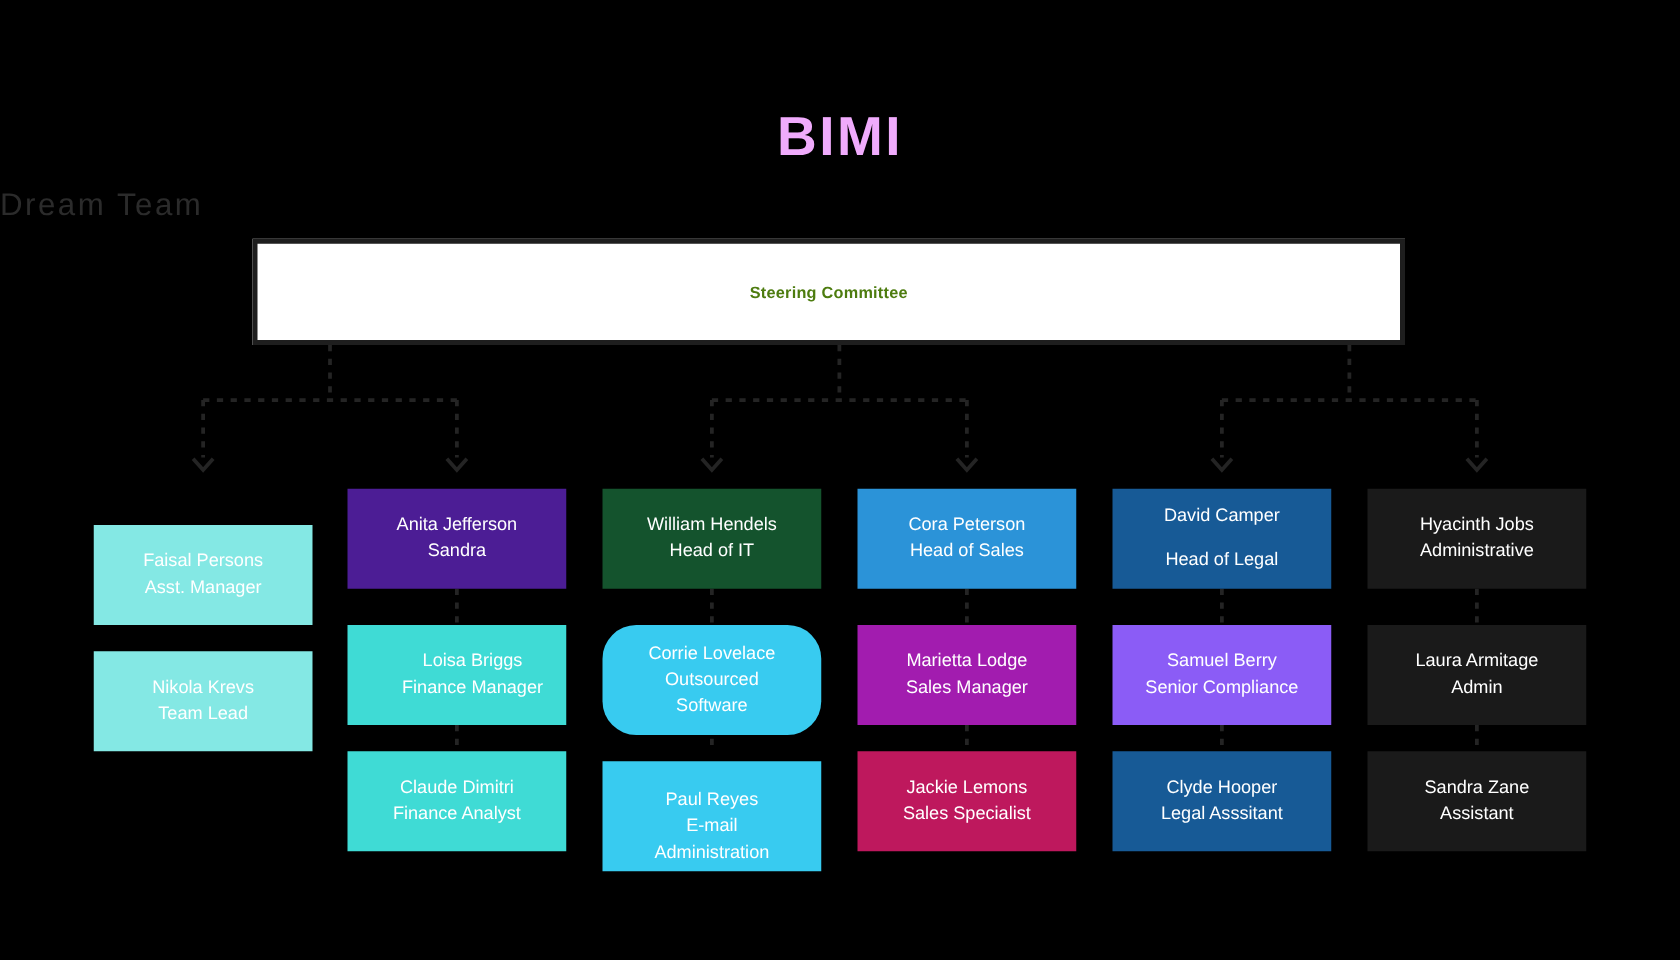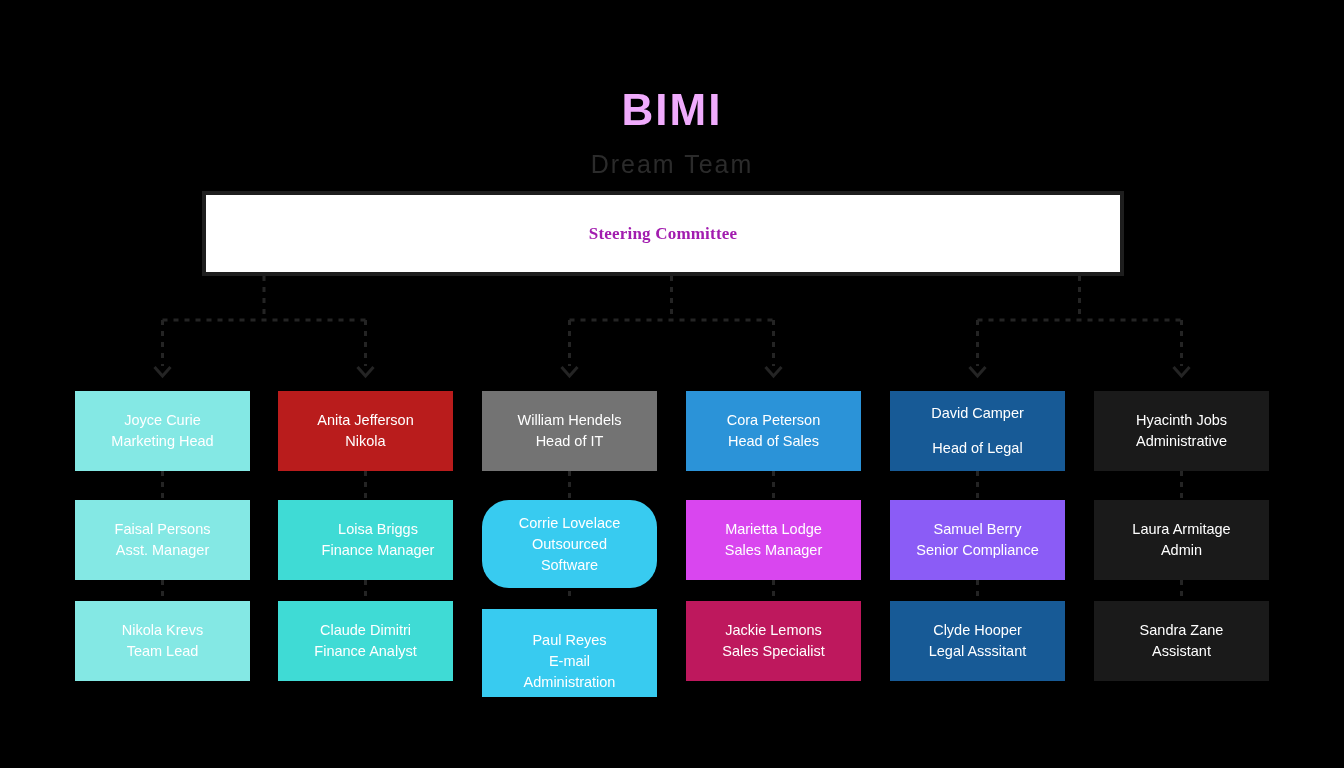--- a/index.html
+++ b/index.html
@@ -28,45 +28,44 @@
     font-size:44px;
     font-weight:bold;
     letter-spacing:2px;
     color:#f0abfc;
     line-height:52px;
   }
   .brand-subtitle {
     position:absolute;
     left:0; top:148px;
     width:1344px;
-    text-align:center;
+    text-align:left;
     font-size:25px;
     font-weight:normal;
     letter-spacing:2px;
     color:#2B2B2B;
     line-height:32px;
   }
 
   
   .steering-box {
     position:absolute;
     left:202px; top:191px;
     width:922px; height:85px;
     background:#FFFFFF;
     border:4px solid #1E1E1E;
     display:flex;
     align-items:center;
     justify-content:center;
   }
   .steering-label {
-    font-size:17px;
+    font-size:13px;
     font-weight:bold;
-    color:#a21caf;
+    color:#4d7c0f;
     letter-spacing:0.2px;
-    font-family:Liberation Serif, serif;
   }
 
   
   #connectors {
     position:absolute;
     left:0; top:0;
     width:1344px; height:768px;
     pointer-events:none;
   }
 
@@ -144,53 +143,49 @@
       <line x1="773.5" y1="471" x2="773.5" y2="500" stroke="#242424" stroke-width="3" stroke-dasharray="5 6"></line>
       <line x1="773.5" y1="580" x2="773.5" y2="601" stroke="#242424" stroke-width="3" stroke-dasharray="5 6"></line>
       <line x1="977.5" y1="471" x2="977.5" y2="500" stroke="#242424" stroke-width="3" stroke-dasharray="5 6"></line>
       <line x1="977.5" y1="580" x2="977.5" y2="601" stroke="#242424" stroke-width="3" stroke-dasharray="5 6"></line>
       <line x1="1181.5" y1="471" x2="1181.5" y2="500" stroke="#242424" stroke-width="3" stroke-dasharray="5 6"></line>
       <line x1="1181.5" y1="580" x2="1181.5" y2="601" stroke="#242424" stroke-width="3" stroke-dasharray="5 6"></line>
     </svg>
 
   <div id="columns-layer">
       <div class="col col-0">
-        <div class="card h2" style="background: rgb(132, 232, 228);">
-          <span class="line">Joyce Curie</span>
-          <span class="line">Marketing Head</span>
-        </div>
         <div class="gap-a"></div>
         <div class="card h2" style="background: rgb(132, 232, 228);">
           <span class="line">Faisal Persons</span>
           <span class="line">Asst. Manager</span>
         </div>
         <div class="gap-b"></div>
         <div class="card h2" style="background: rgb(132, 232, 228);">
           <span class="line">Nikola Krevs</span>
           <span class="line">Team Lead</span>
         </div>
       </div>
       <div class="col col-1">
-        <div class="card h2" style="background: #b91c1c;">
+        <div class="card h2" style="background: #4c1d95;">
           <span class="line">Anita Jefferson</span>
-          <span class="line">Nikola</span>
+          <span class="line">Sandra</span>
         </div>
         <div class="gap-a"></div>
         <div class="card h2" style="background: rgb(63, 219, 213); padding-left: 31px;">
           <span class="line">Loisa Briggs</span>
           <span class="line">Finance Manager</span>
         </div>
         <div class="gap-b"></div>
         <div class="card h2" style="background: rgb(63, 219, 213);">
           <span class="line">Claude Dimitri</span>
           <span class="line">Finance Analyst</span>
         </div>
       </div>
       <div class="col col-2">
-        <div class="card h2" style="background: #737373;">
+        <div class="card h2" style="background: #14532d;">
           <span class="line">William Hendels</span>
           <span class="line">Head of IT</span>
         </div>
         <div class="gap-a"></div>
         <div class="card h3" style="background: rgb(56, 203, 240); border-radius: 27px;">
           <span class="line">Corrie Lovelace</span>
           <span class="line">Outsourced</span>
           <span class="line">Software</span>
         </div>
         <div class="gap-b"></div>
@@ -199,21 +194,21 @@
           <span class="line">E-mail</span>
           <span class="line">Administration</span>
         </div>
       </div>
       <div class="col col-3">
         <div class="card h2" style="background: rgb(43, 147, 216);">
           <span class="line">Cora Peterson</span>
           <span class="line">Head of Sales</span>
         </div>
         <div class="gap-a"></div>
-        <div class="card h2" style="background: #d946ef;">
+        <div class="card h2" style="background: #a21caf;">
           <span class="line">Marietta Lodge</span>
           <span class="line">Sales Manager</span>
         </div>
         <div class="gap-b"></div>
         <div class="card h2" style="background: #be185d;">
           <span class="line">Jackie Lemons</span>
           <span class="line">Sales Specialist</span>
         </div>
       </div>
       <div class="col col-4">

